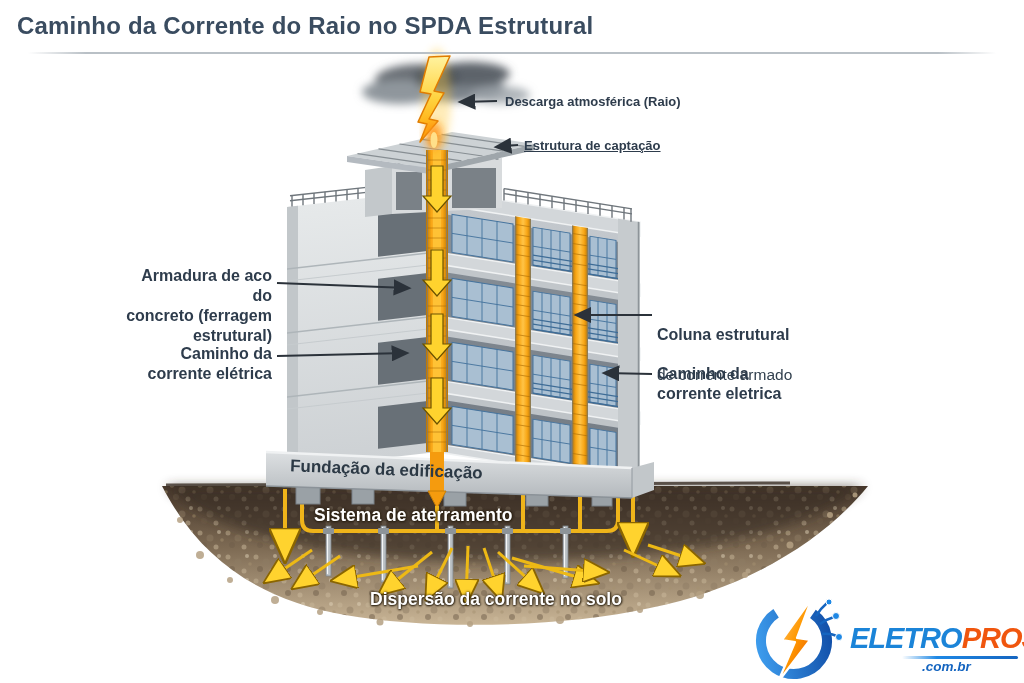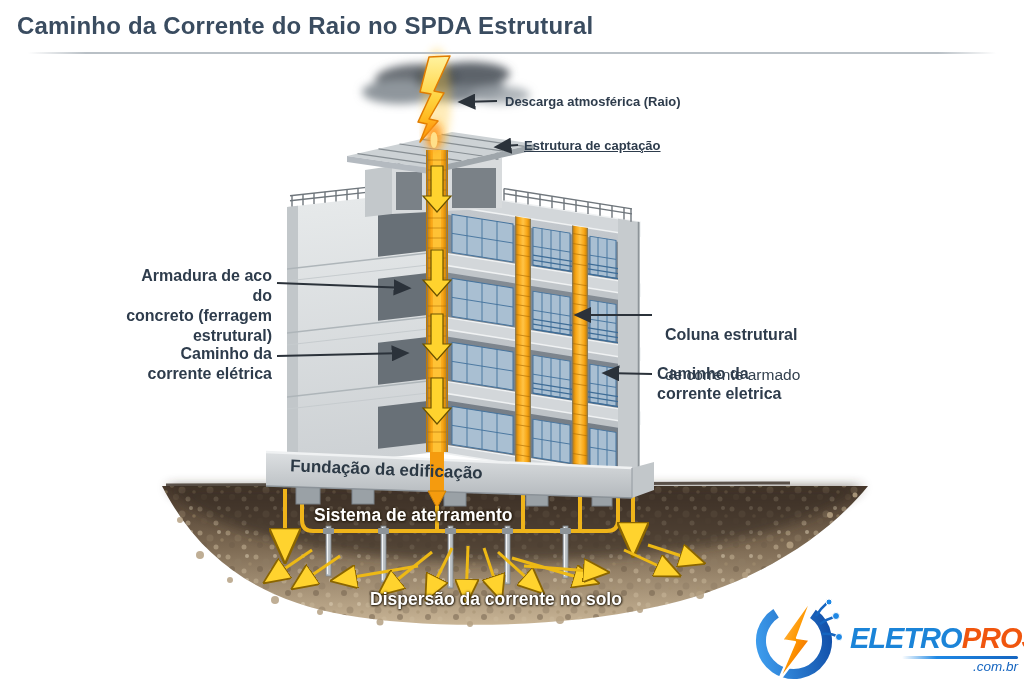--- a/index.html
+++ b/index.html
@@ -19,22 +19,22 @@
   .fundacao{position:absolute;font-weight:bold;font-size:17px;color:#2c3945;transform:rotate(2.2deg);white-space:nowrap;}
   .logo{position:absolute;left:752px;top:594px;width:270px;height:88px;}
   .logo .icon{position:absolute;left:0;top:0;}
   .logo .word{position:absolute;left:98px;top:28px;font-style:italic;font-weight:bold;font-size:29px;
               letter-spacing:-1px;white-space:nowrap;
               text-shadow:0 1px 0 #fff,0 -1px 0 #fff,1px 0 0 #fff,-1px 0 0 #fff;}
   .logo .w1{color:#1b84d8;}
   .logo .w2{color:#f0560e;}
   .logo .swoosh{position:absolute;left:150px;top:62px;width:116px;height:3px;border-radius:2px;
                 background:linear-gradient(to right,rgba(30,136,229,0),#1e88e5 30%,#1565c0);}
-  .logo .dom{position:absolute;left:170px;top:65px;width:96px;text-align:right;font-style:italic;
-             font-weight:normal;font-size:13.5px;color:#1565c0;}
+  .logo .dom{position:absolute;left:170px;top:65px;width:96px;font-style:italic;
+             font-weight:bold;font-size:13.5px;color:#1565c0;}
 </style>
 </head>
 <body>
 
 <div class="stage">
 
   <svg class="art" width="1024" height="683" viewBox="0 0 1024 683">
     <defs>
       <linearGradient id="wallG" x1="0" y1="0" x2="0" y2="1">
         <stop offset="0" stop-color="#e6e9ea"></stop>
@@ -360,21 +360,21 @@
   <div class="title">Caminho da Corrente do Raio no SPDA Estrutural</div>
   <div class="divider"></div>
 
   <div class="callout big" style="left:505px;top:92px;">Descarga atmosférica (Raio)</div>
   <div class="callout big" style="left:524px;top:136px;text-decoration:underline;">Estrutura de captação</div>
   <div class="callout r" style="left:120px;top:266px;width:152px;">Armadura de aco do
 concreto (ferragem
 estrutural)</div>
   <div class="callout r" style="left:120px;top:344px;width:152px;">Caminho da
 corrente elétrica</div>
-  <div class="callout" style="left:657px;top:305px;margin-left:8px;">
+  <div class="callout" style="left:657px;top:305px;">
     <div>Coluna estrutural</div>
     <div class="co-l2">de corrente armado</div>
   </div>
   <div class="callout" style="left:657px;top:364px;">Caminho da
 corrente eletrica</div>
   <div class="fundacao" style="left:290px;top:460px;">Fundação da edificação</div>
   <div class="ground-label" style="left:370px;top:589px;">Dispersão da corrente no solo</div>
   <div class="ground-label" style="left:314px;top:505px;">Sistema de aterramento</div>
 
   <div class="logo">

